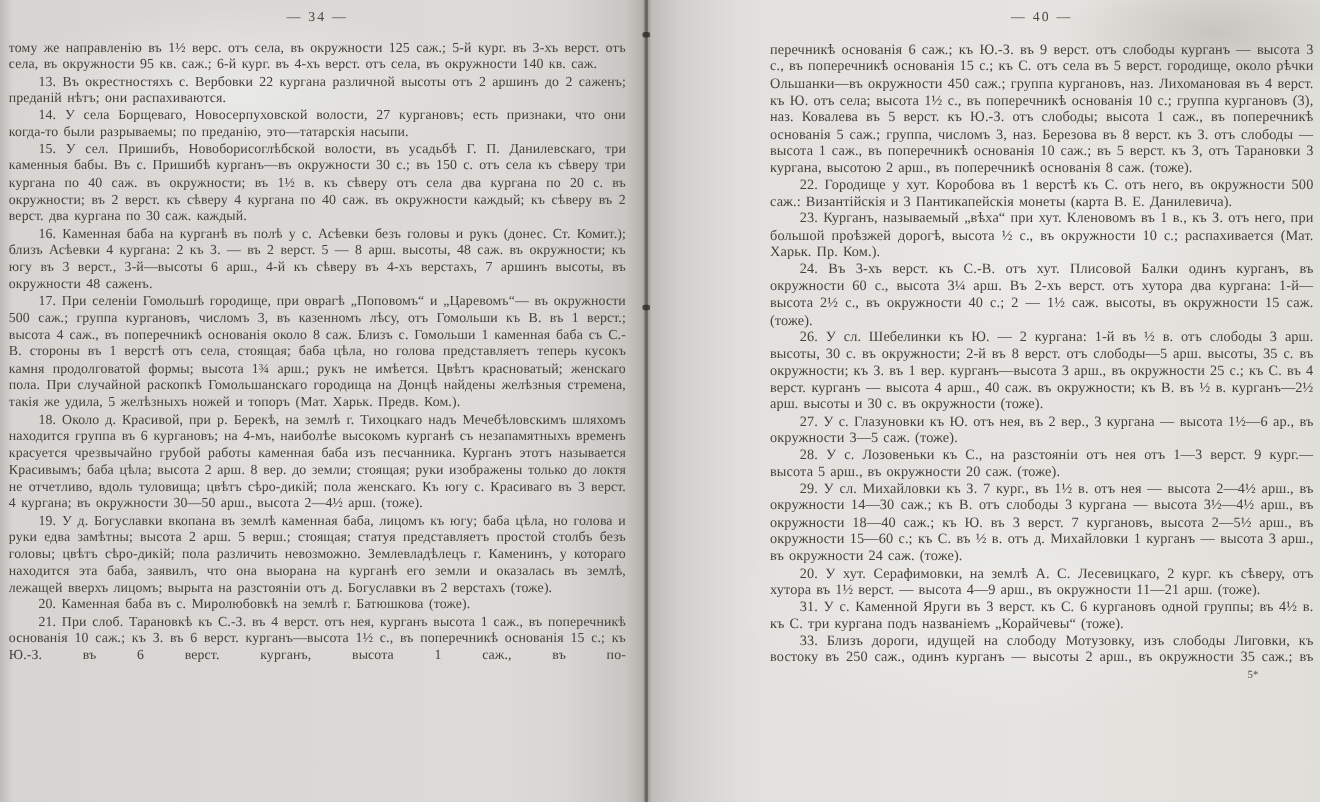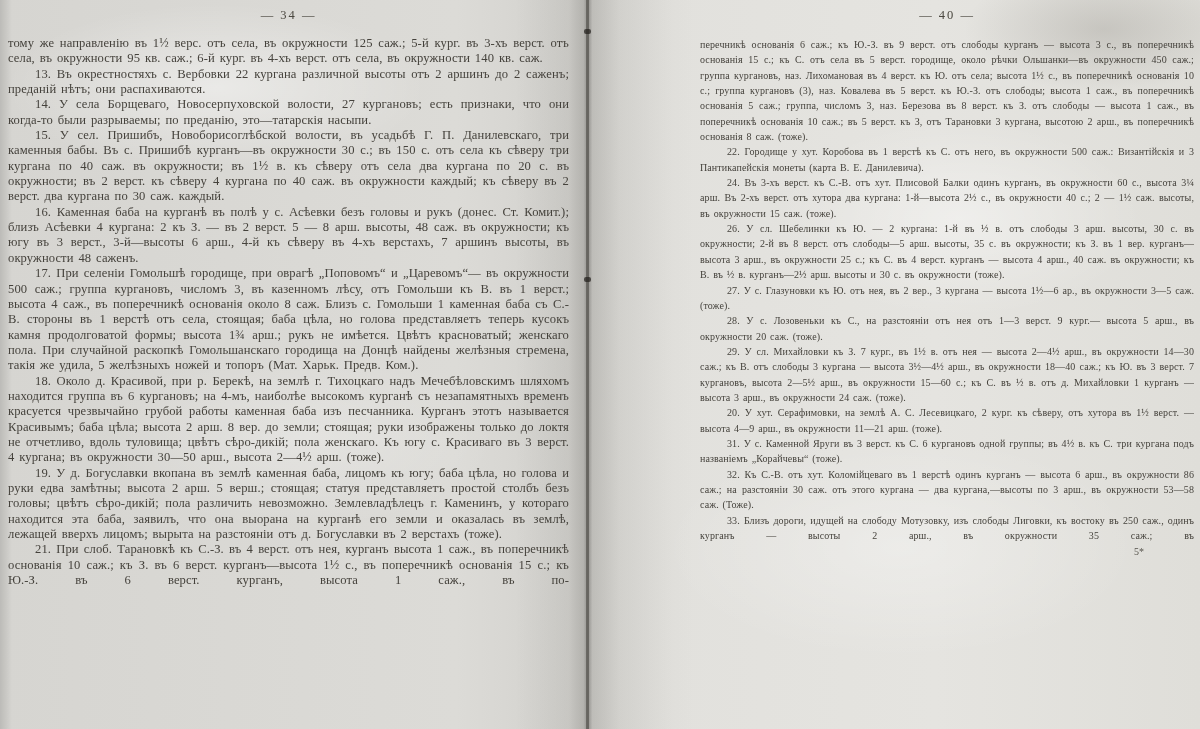--- a/index.html
+++ b/index.html
@@ -31,21 +31,21 @@
   .page { position:absolute; top:8px; }
   .page-left  { left:8px;  width:561px; height:716px; overflow:hidden; }
   .page-right { left:700px; width:494px; height:716px; overflow:hidden; }
 
   .page-number { text-align:center; font-size:12.5px; letter-spacing:2px;
     margin:0 0 13px 0; color:#4a473f; }
   .page-right .page-number { margin-bottom:14px; }
 
   .para { margin:0; text-align:justify; }
   .page-left  .para { font-size:12.6px; line-height:15.35px; word-spacing:1.6px; letter-spacing:0.1px; }
-  .page-right .para { font-size:10px; line-height:15.35px; word-spacing:1.2px; letter-spacing:0.1px; }
+  .page-right .para { font-size:13px; line-height:15.35px; word-spacing:1.2px; letter-spacing:0.1px; }
   .para.indent { text-indent:27px; }
   .para.cont { text-align-last:justify; }
 
   .signature { text-align:right; padding-right:50px; font-size:10px;
     margin-top:3px; color:#55524b; }
 </style>
 </head>
 <body>
 
 <div class="scan">
@@ -55,39 +55,40 @@
     <p class="page-number">— 34 —</p>
     <div>
         <p class="para">тому же направленію въ 1½ верс. отъ села, въ окружности 125 саж.; 5-й кург. въ 3-хъ верст. отъ села, въ окружности 95 кв. саж.; 6-й кург. въ 4-хъ верст. отъ села, въ окружности 140 кв. саж.</p>
         <p class="para indent">13. Въ окрестностяхъ с. Вербовки 22 кургана различной высоты отъ 2 аршинъ до 2 саженъ; преданій нѣтъ; они распахиваются.</p>
         <p class="para indent">14. У села Борщеваго, Новосерпуховской волости, 27 кургановъ; есть признаки, что они когда-то были разрываемы; по преданію, это—татарскія насыпи.</p>
         <p class="para indent">15. У сел. Пришибъ, Новоборисоглѣбской волости, въ усадьбѣ Г. П. Данилевскаго, три каменныя бабы. Въ с. Пришибѣ курганъ—въ окружности 30 с.; въ 150 с. отъ села къ сѣверу три кургана по 40 саж. въ окружности; въ 1½ в. къ сѣверу отъ села два кургана по 20 с. въ окружности; въ 2 верст. къ сѣверу 4 кургана по 40 саж. въ окружности каждый; къ сѣверу въ 2 верст. два кургана по 30 саж. каждый.</p>
         <p class="para indent">16. Каменная баба на курганѣ въ полѣ у с. Асѣевки безъ головы и рукъ (донес. Ст. Комит.); близъ Асѣевки 4 кургана: 2 къ З. — въ 2 верст. 5 — 8 арш. высоты, 48 саж. въ окружности; къ югу въ 3 верст., 3-й—высоты 6 арш., 4-й къ сѣверу въ 4-хъ верстахъ, 7 аршинъ высоты, въ окружности 48 саженъ.</p>
         <p class="para indent">17. При селеніи Гомольшѣ городище, при оврагѣ „Поповомъ“ и „Царевомъ“— въ окружности 500 саж.; группа кургановъ, числомъ 3, въ казенномъ лѣсу, отъ Гомольши къ В. въ 1 верст.; высота 4 саж., въ поперечникѣ основанія около 8 саж. Близъ с. Гомольши 1 каменная баба съ С.-В. стороны въ 1 верстѣ отъ села, стоящая; баба цѣла, но голова представляетъ теперь кусокъ камня продолговатой формы; высота 1¾ арш.; рукъ не имѣется. Цвѣтъ красноватый; женскаго пола. При случайной раскопкѣ Гомольшанскаго городища на Донцѣ найдены желѣзныя стремена, такія же удила, 5 желѣзныхъ ножей и топоръ (Мат. Харьк. Предв. Ком.).</p>
         <p class="para indent">18. Около д. Красивой, при р. Берекѣ, на землѣ г. Тихоцкаго надъ Мечебѣловскимъ шляхомъ находится группа въ 6 кургановъ; на 4-мъ, наиболѣе высокомъ курганѣ съ незапамятныхъ временъ красуется чрезвычайно грубой работы каменная баба изъ песчанника. Курганъ этотъ называется Красивымъ; баба цѣла; высота 2 арш. 8 вер. до земли; стоящая; руки изображены только до локтя не отчетливо, вдоль туловища; цвѣтъ сѣро-дикій; пола женскаго. Къ югу с. Красиваго въ 3 верст. 4 кургана; въ окружности 30—50 арш., высота 2—4½ арш. (тоже).</p>
         <p class="para indent">19. У д. Богуславки вкопана въ землѣ каменная баба, лицомъ къ югу; баба цѣла, но голова и руки едва замѣтны; высота 2 арш. 5 верш.; стоящая; статуя представляетъ простой столбъ безъ головы; цвѣтъ сѣро-дикій; пола различить невозможно. Землевладѣлецъ г. Каменинъ, у котораго находится эта баба, заявилъ, что она выорана на курганѣ его земли и оказалась въ землѣ, лежащей вверхъ лицомъ; вырыта на разстояніи отъ д. Богуславки въ 2 верстахъ (тоже).</p>
+        <p class="para indent">20. Каменная баба въ с. Миролюбовкѣ на землѣ г. Батюшкова (тоже).</p>
         <p class="para indent cont">21. При слоб. Тарановкѣ къ С.-З. въ 4 верст. отъ нея, курганъ высота 1 саж., въ поперечникѣ основанія 10 саж.; къ З. въ 6 верст. курганъ—высота 1½ с., въ поперечникѣ основанія 15 с.; къ Ю.-З. въ 6 верст. курганъ, высота 1 саж., въ по-</p>
       </div>
   </div>
 
   <div class="gutter-shade"></div>
   <div class="gutter-line"></div>
   <div class="stitch s1"></div>
   <div class="stitch s2"></div>
 
   <div class="page page-right">
     <p class="page-number">— 40 —</p>
     <div>
         <p class="para">перечникѣ основанія 6 саж.; къ Ю.-З. въ 9 верст. отъ слободы курганъ — высота 3 с., въ поперечникѣ основанія 15 с.; къ С. отъ села въ 5 верст. городище, около рѣчки Ольшанки—въ окружности 450 саж.; группа кургановъ, наз. Лихомановая въ 4 верст. къ Ю. отъ села; высота 1½ с., въ поперечникѣ основанія 10 с.; группа кургановъ (3), наз. Ковалева въ 5 верст. къ Ю.-З. отъ слободы; высота 1 саж., въ поперечникѣ основанія 5 саж.; группа, числомъ 3, наз. Березова въ 8 верст. къ З. отъ слободы — высота 1 саж., въ поперечникѣ основанія 10 саж.; въ 5 верст. къ З, отъ Тарановки 3 кургана, высотою 2 арш., въ поперечникѣ основанія 8 саж. (тоже).</p>
         <p class="para indent">22. Городище у хут. Коробова въ 1 верстѣ къ С. отъ него, въ окружности 500 саж.: Византійскія и 3 Пантикапейскія монеты (карта В. Е. Данилевича).</p>
+        <p class="para indent">23. Курганъ, называемый „вѣха“ при хут. Кленовомъ въ 1 в., къ З. отъ него, при большой проѣзжей дорогѣ, высота ½ с., въ окружности 10 с.; распахивается (Мат. Харьк. Пр. Ком.).</p>
         <p class="para indent">24. Въ 3-хъ верст. къ С.-В. отъ хут. Плисовой Балки одинъ курганъ, въ окружности 60 с., высота 3¼ арш. Въ 2-хъ верст. отъ хутора два кургана: 1-й—высота 2½ с., въ окружности 40 с.; 2 — 1½ саж. высоты, въ окружности 15 саж. (тоже).</p>
         <p class="para indent">26. У сл. Шебелинки къ Ю. — 2 кургана: 1-й въ ½ в. отъ слободы 3 арш. высоты, 30 с. въ окружности; 2-й въ 8 верст. отъ слободы—5 арш. высоты, 35 с. въ окружности; къ З. въ 1 вер. курганъ—высота 3 арш., въ окружности 25 с.; къ С. въ 4 верст. курганъ — высота 4 арш., 40 саж. въ окружности; къ В. въ ½ в. курганъ—2½ арш. высоты и 30 с. въ окружности (тоже).</p>
         <p class="para indent">27. У с. Глазуновки къ Ю. отъ нея, въ 2 вер., 3 кургана — высота 1½—6 ар., въ окружности 3—5 саж. (тоже).</p>
         <p class="para indent">28. У с. Лозовеньки къ С., на разстояніи отъ нея отъ 1—3 верст. 9 кург.— высота 5 арш., въ окружности 20 саж. (тоже).</p>
         <p class="para indent">29. У сл. Михайловки къ З. 7 кург., въ 1½ в. отъ нея — высота 2—4½ арш., въ окружности 14—30 саж.; къ В. отъ слободы 3 кургана — высота 3½—4½ арш., въ окружности 18—40 саж.; къ Ю. въ 3 верст. 7 кургановъ, высота 2—5½ арш., въ окружности 15—60 с.; къ С. въ ½ в. отъ д. Михайловки 1 курганъ — высота 3 арш., въ окружности 24 саж. (тоже).</p>
         <p class="para indent">20. У хут. Серафимовки, на землѣ А. С. Лесевицкаго, 2 кург. къ сѣверу, отъ хутора въ 1½ верст. — высота 4—9 арш., въ окружности 11—21 арш. (тоже).</p>
         <p class="para indent">31. У с. Каменной Яруги въ 3 верст. къ С. 6 кургановъ одной группы; въ 4½ в. къ С. три кургана подъ названіемъ „Корайчевы“ (тоже).</p>
-        <p class="para indent">32. Къ С.-В. отъ хут. Коломійцеваго въ 1 верстѣ одинъ курганъ — высота 6 арш., въ окружности 86 саж.; на разстояніи 30 саж. отъ этого кургана — два кургана,—высоты по 3 арш., въ окружности 53—58 саж. (Тоже).</p>
         <p class="para indent cont">33. Близъ дороги, идущей на слободу Мотузовку, изъ слободы Лиговки, къ востоку въ 250 саж., одинъ курганъ — высоты 2 арш., въ окружности 35 саж.; въ</p>
       </div>
     <p class="signature">5*</p>
   </div>
 </div>
 
 </body></html>

